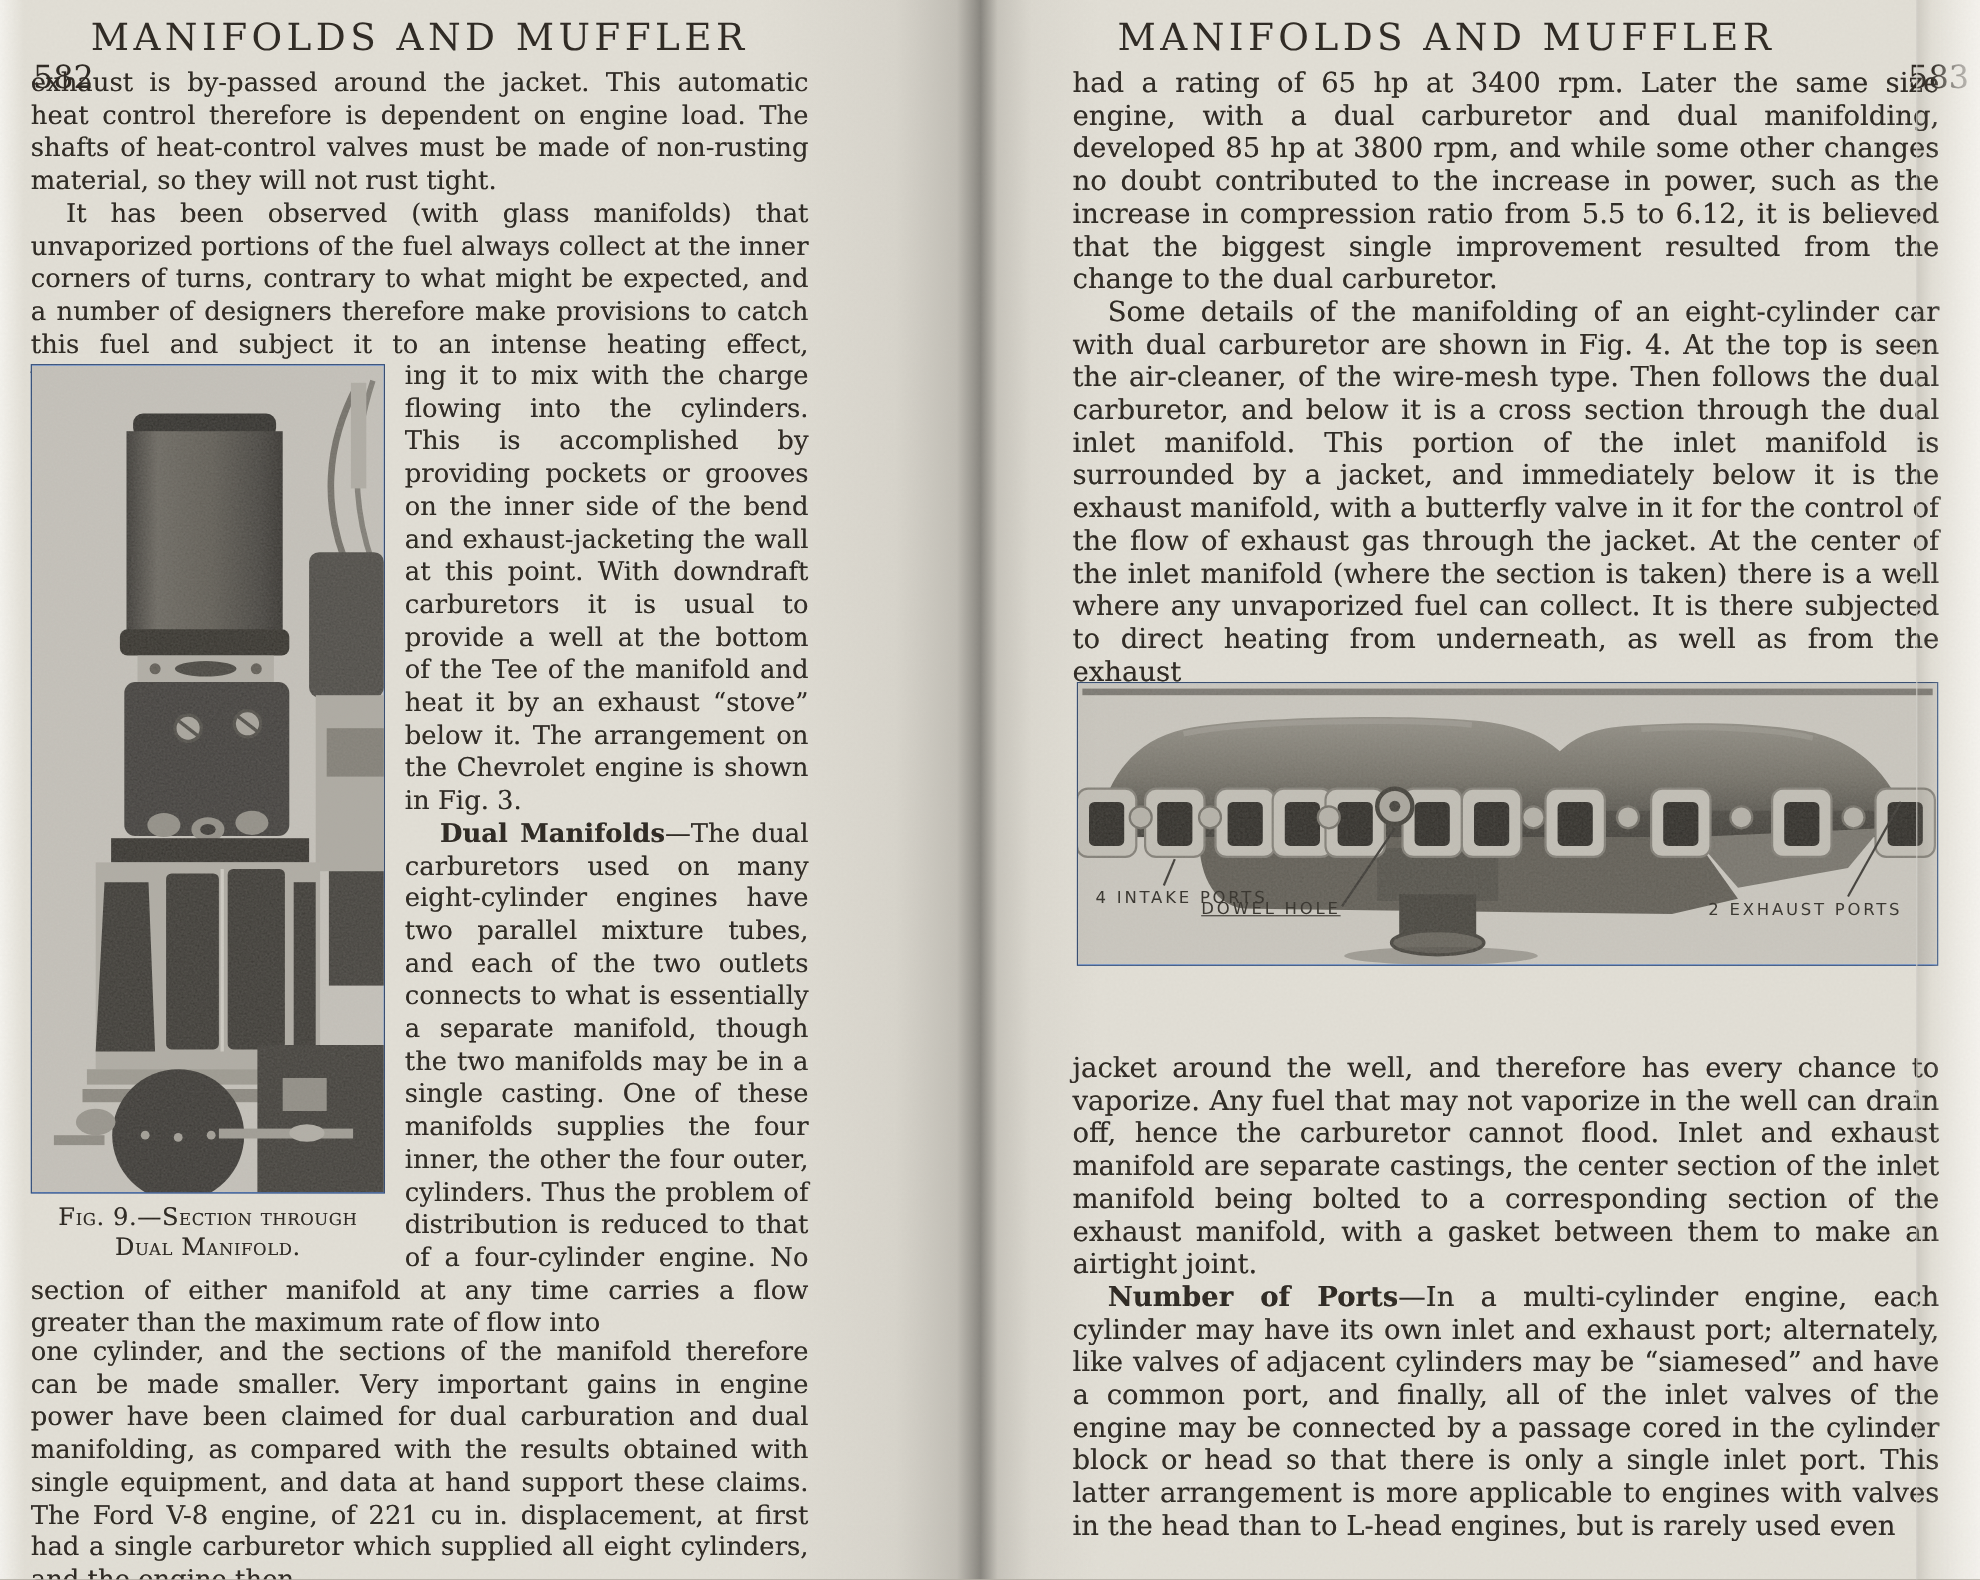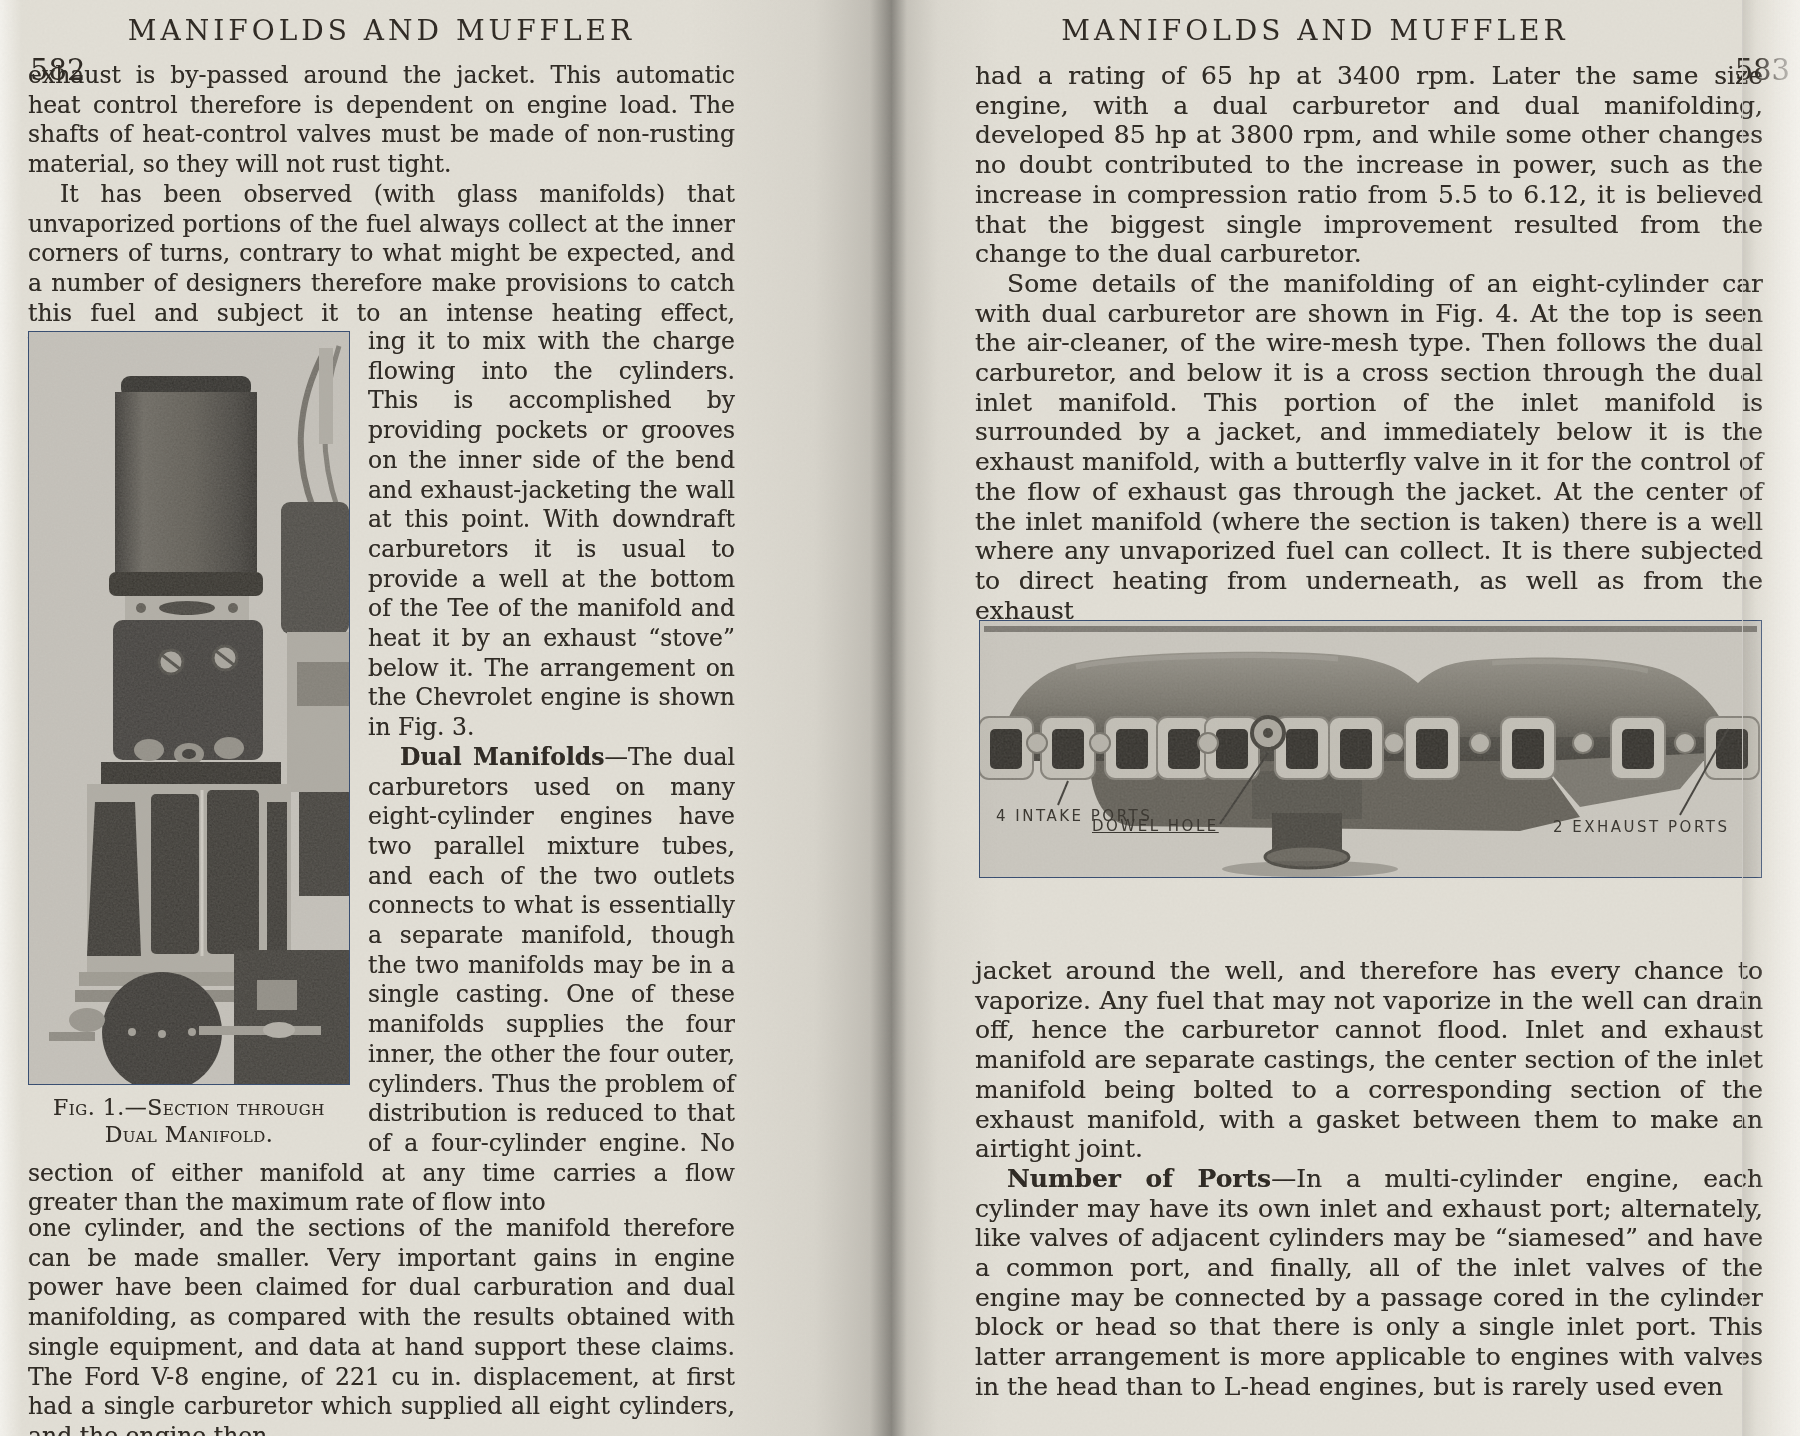--- a/index.html
+++ b/index.html
@@ -32,21 +32,21 @@
       rgba(248,246,241,0.55) 60%,
       rgba(252,250,246,0.85) 100%);
   }
   .edge-left{
     position:absolute;left:0;top:0;width:22px;height:1436px;pointer-events:none;
     background:linear-gradient(90deg, rgba(252,251,247,0.8) 0%, rgba(252,251,247,0) 100%);
   }
   .noise{position:absolute;left:0;top:0;width:1800px;height:1436px;pointer-events:none;opacity:.5;}
 
   
-  .runhead{position:absolute;font-size:28px;letter-spacing:4px;white-space:nowrap;}
+  .runhead{position:absolute;font-size:34px;letter-spacing:4px;white-space:nowrap;}
   .pagenum{position:absolute;font-size:29px;margin-top:39px;}
   .hdr-l-title{left:28px;top:14px;width:707px;text-align:center;}
   .hdr-r-title{left:965px;top:14px;width:700px;text-align:center;}
   .num-l{left:30px;top:14px;}
   .num-r{left:1660px;top:14px;width:130px;text-align:right;}
 
   
   .block{position:absolute;}
   .bt p{margin:0;text-align:justify;}
   .bt p.ind{text-indent:32px;}
@@ -173,21 +173,21 @@
                 <circle cx="133" cy="702" r="4" fill="#a09d95"></circle>
                 <circle cx="163" cy="700" r="4" fill="#a09d95"></circle>
               <ellipse cx="58" cy="688" rx="18" ry="12" fill="#95928a"></ellipse>
               <rect x="20" y="700" width="46" height="9" fill="#8a877f"></rect>
               <rect x="170" y="694" width="122" height="9" fill="#9e9b93"></rect>
               <ellipse cx="250" cy="698" rx="16" ry="8" fill="#b3b0a8"></ellipse>
             </g>
             <rect width="320" height="752" filter="url(#f4n)" opacity="0.22"></rect>
           </svg>
         </div>
-        <figcaption class="cap">Fig. 1.—Section through Dual Manifold.</figcaption>
+        <figcaption class="cap">Fig. 9.—Section through Dual Manifold.</figcaption>
       </figure>
 
       <p>ing it to mix with the charge flowing into the cylinders. This is accomplished by providing pockets or grooves on the inner side of the bend and exhaust-jacketing the wall at this point. With downdraft carburetors it is usual to provide a well at the bottom of the Tee of the manifold and heat it by an exhaust “stove” below it. The arrangement on the Chevrolet engine is shown in Fig. 3.</p>
       <p class="ind"><span class="runin">Dual Manifolds</span><span>—The dual carburetors used on many eight-cylinder engines have two parallel mixture tubes, and each of the two outlets connects to what is essentially a separate manifold, though the two manifolds may be in a single casting. One of these manifolds supplies the four inner, the other the four outer, cylinders. Thus the problem of distribution is reduced to that of a four-cylinder engine. No section of either manifold at any time carries a flow greater than the maximum rate of flow into</span></p>
     </div>
 
     <div class="block bt l-b">
       <p>one cylinder, and the sections of the manifold therefore can be made smaller. Very important gains in engine power have been claimed for dual carburation and dual manifolding, as compared with the results obtained with single equipment, and data at hand support these claims. The Ford V-8 engine, of 221 cu in. displacement, at first had a single carburetor which supplied all eight cylinders, and the engine then</p>
     </div>
   </div>

